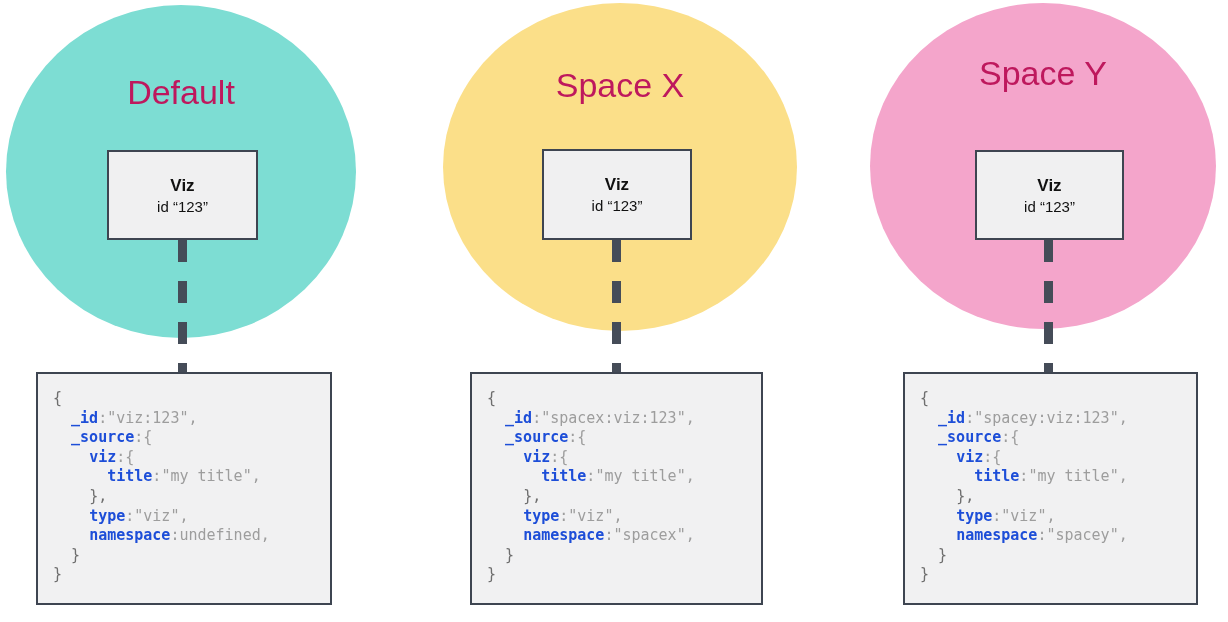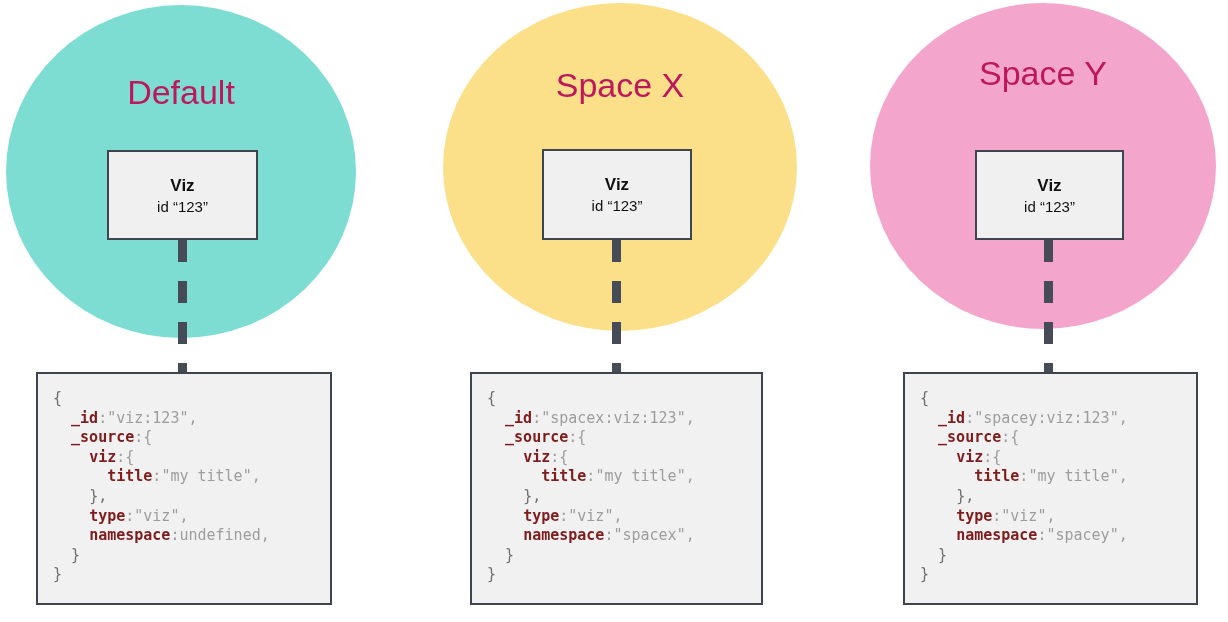--- a/index.html
+++ b/index.html
@@ -25,21 +25,21 @@
   }
   .viz-title { font-weight:bold; font-size:17px; line-height:22px; color:#111; }
   .viz-id    { font-size:15px; line-height:19px; color:#111; }
   .code-box {
     position:absolute; background:#F1F1F2; border:2px solid #3E4551;
     padding:15px 8px 0 15px;
     font-family:"DejaVu Sans Mono", monospace;
     font-size:15px; line-height:19.6px; white-space:pre;
   }
   .code-line { height:19.6px; }
-  .tok-key   { color:#7f1d1d; font-weight:bold; }
+  .tok-key   { color:#1d4ed8; font-weight:bold; }
   .tok-punct { color:#9D9D9D; }
   .tok-str   { color:#9D9D9D; }
   .tok-brace { color:#6E6E6E; }
   .tok-plain { color:#9D9D9D; }
 </style>
 </head>
 <body>
 
 <div class="canvas">
 

